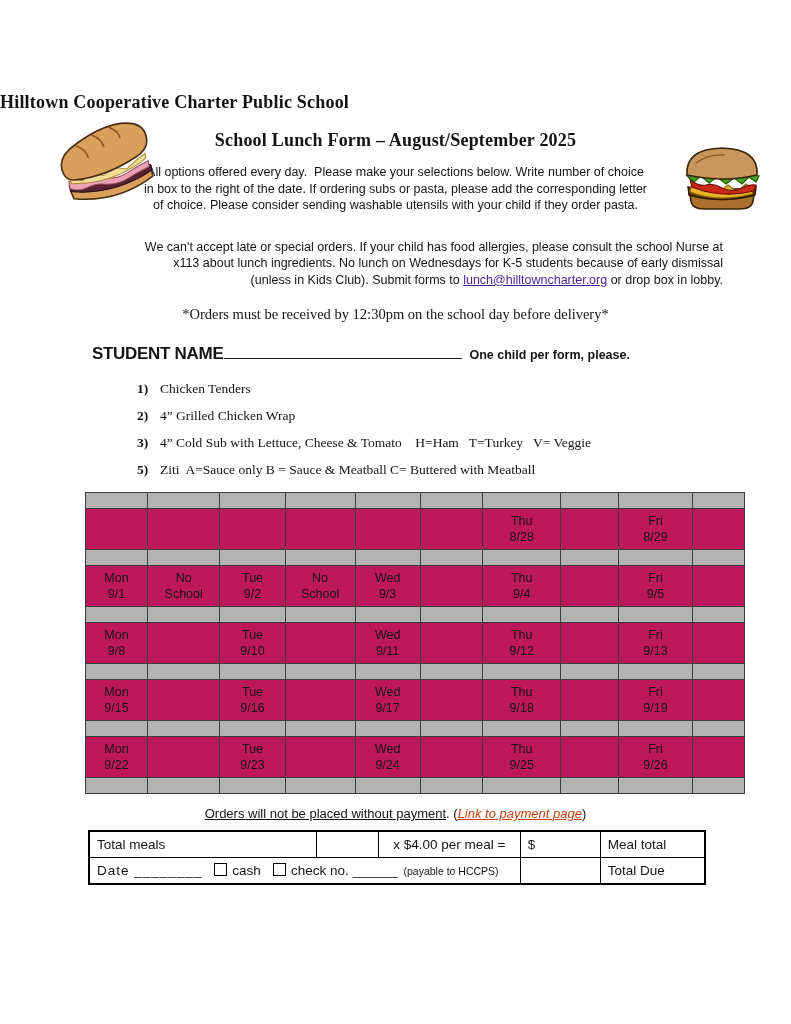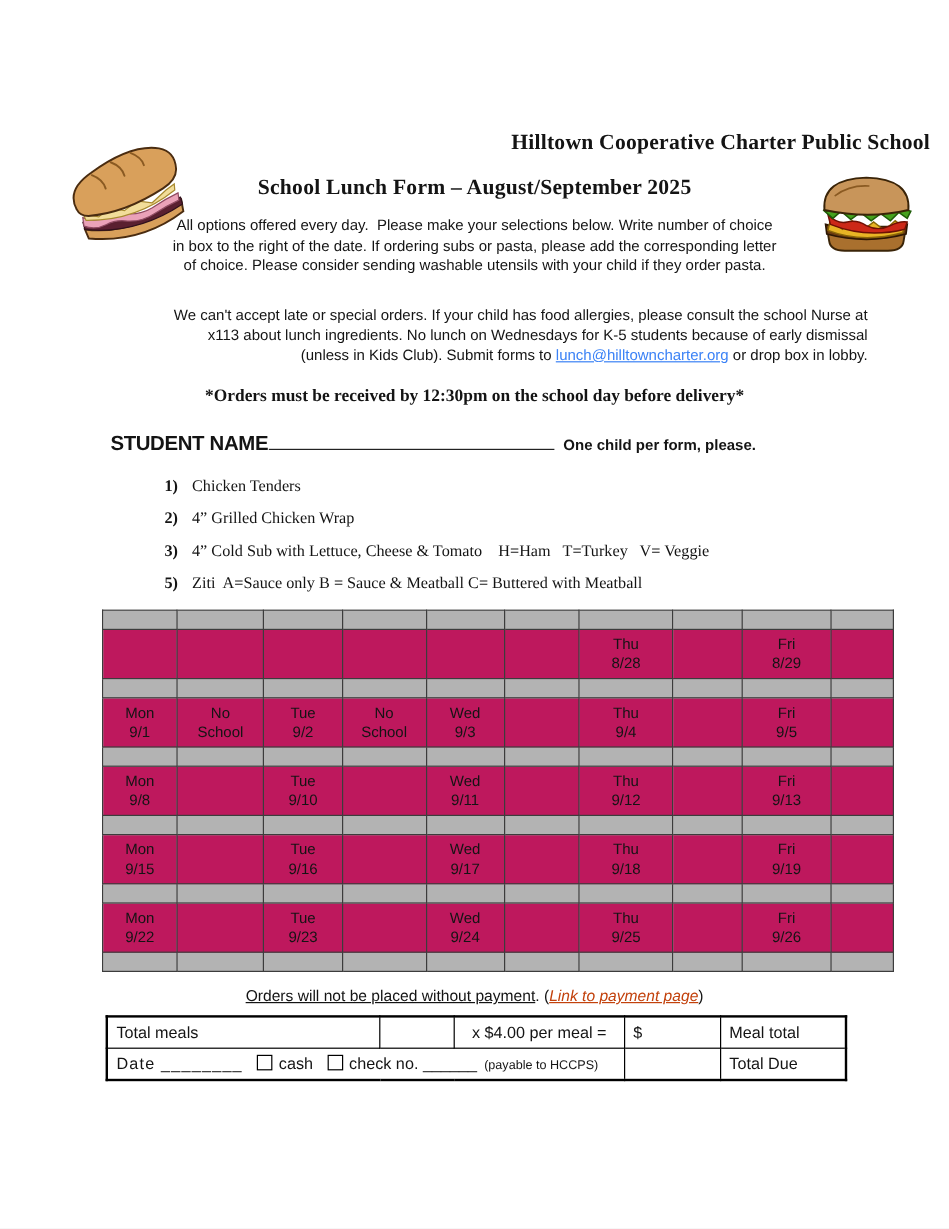--- a/index.html
+++ b/index.html
@@ -1,36 +1,36 @@
 <!DOCTYPE html>
 <html><head>
 <meta charset="utf-8">
 <style>
   html,body{margin:0;padding:0;background:#e9e9e9;}
   .page{position:relative;width:791px;height:1024px;background:#ffffff;margin:0 auto;
         font-family:"Liberation Sans",sans-serif;color:#141414;overflow:hidden;}
 
-  .title1{margin:16px;padding-top:92px;text-align:right;
+  .title1{margin:0;padding-top:92px;text-align:left;
           font-family:"Liberation Serif",serif;font-weight:bold;font-size:18px;letter-spacing:.2px;}
   .title2{margin:17px 0 0 0;text-align:center;
           font-family:"Liberation Serif",serif;font-weight:bold;font-size:18px;letter-spacing:.2px;}
 
   .clipart{position:absolute;}
   .clipart.sub{left:53px;top:120px;}
   .clipart.burger{left:680px;top:139px;}
 
   .intro{width:575px;margin:13px auto 0;text-align:center;font-size:12.5px;
          line-height:16.5px;white-space:pre-wrap;}
   .notice{width:655px;margin:25px auto 0;text-align:right;font-size:12.5px;
           line-height:16.5px;white-space:pre-wrap;}
-  .link{color:#3b82f6;text-decoration:underline;cursor:pointer;}
+  .link{color:#4c1d95;text-decoration:underline;cursor:pointer;}
   .pay-link{color:#c2410c;font-style:italic;}
 
   .deadline{margin:18px 0 0 0;text-align:center;font-family:"Liberation Serif",serif;
-            font-weight:bold;font-size:14.5px;}
+            font-weight:normal;font-size:14.5px;}
 
   .student-row{margin:21px 0 0 92px;white-space:nowrap;}
   .student-label{font-weight:bold;font-size:17px;letter-spacing:-0.3px;}
   .student-line{display:inline-block;width:238px;height:13px;border-bottom:1.6px solid #222;
                 margin-left:1px;}
   .student-note{font-weight:bold;font-size:12.5px;margin-left:7px;}
 
   .menu{margin:17px 0 0 137px;padding:0;list-style:none;
         font-family:"Liberation Serif",serif;font-size:13.5px;}
   .menu li{margin:0 0 11px 0;white-space:pre-wrap;}

